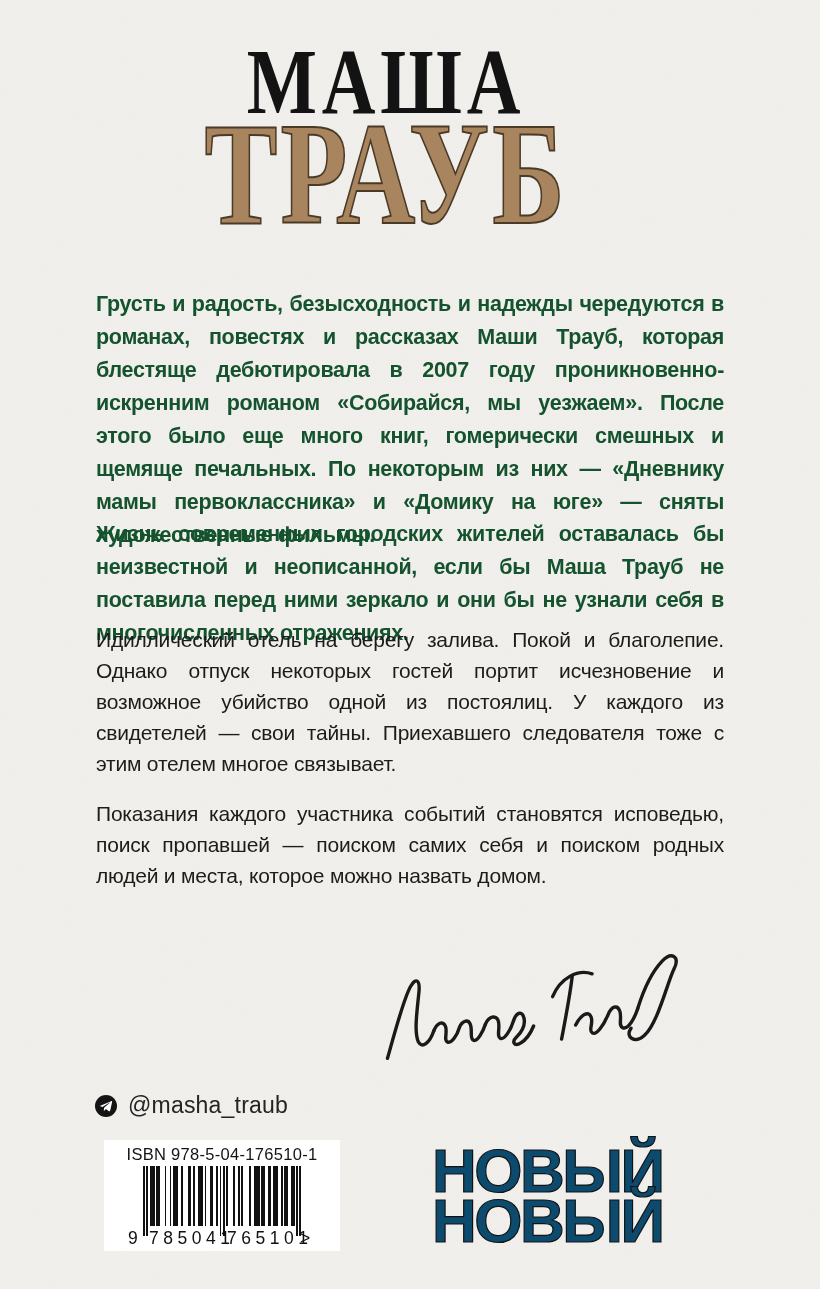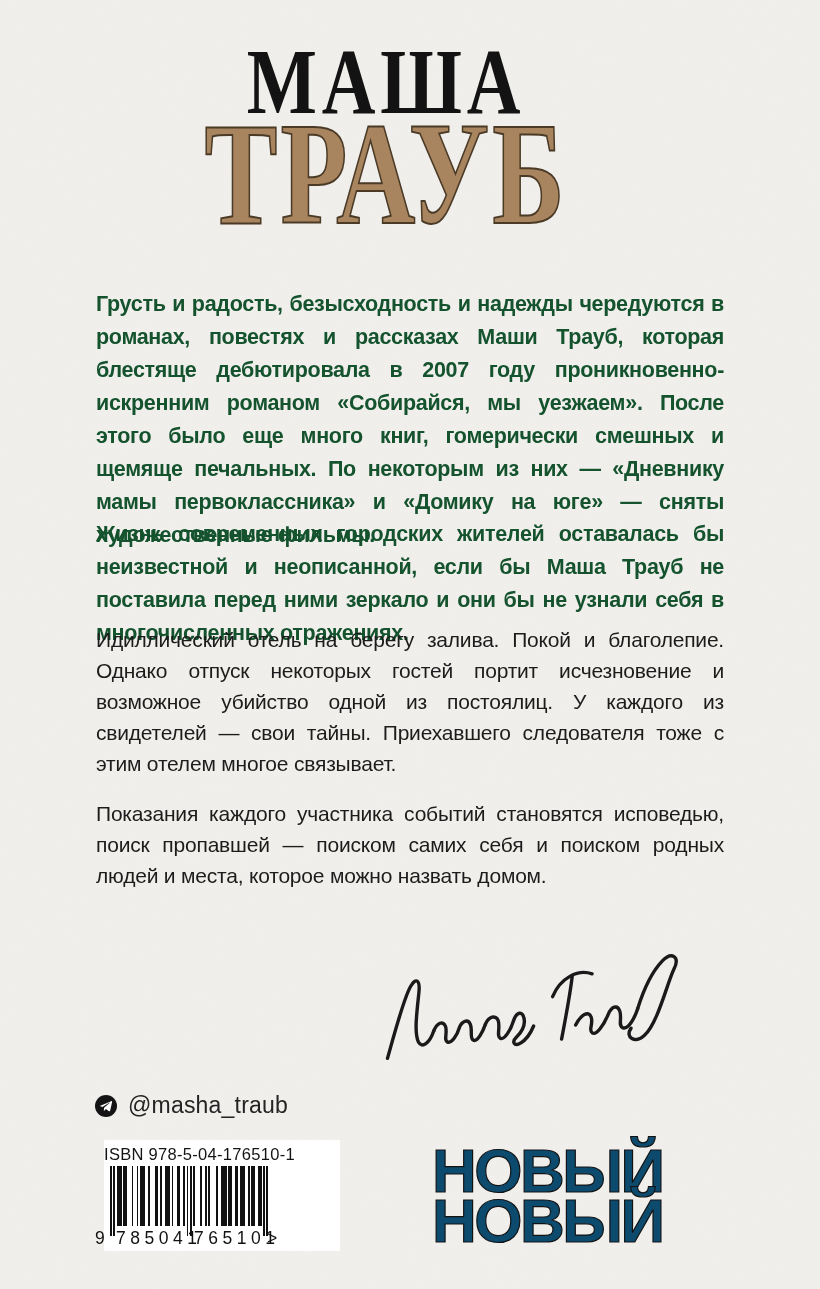--- a/index.html
+++ b/index.html
@@ -65,21 +65,21 @@
   .tg-icon{width:22px;height:22px;display:block;}
   .tg-handle{
     font-size:23px;letter-spacing:0.2px;color:#242424;
     font-stretch:condensed;
   }
 
   
   .barcode-box{
     top:1140px;left:104px;width:236px;height:111px;
     background:#ffffff;
-    display:flex;flex-direction:column;align-items:flex-start;
+    display:flex;flex-direction:column;align-items:center;
   }
   .isbn{
     margin-top:5px;font-size:16.5px;letter-spacing:0.3px;color:#141414;
     font-stretch:condensed;white-space:nowrap;
   }
   .bars-wrap{position:relative;width:170px;height:86px;margin-top:2px;}
   .bars{position:absolute;left:6px;top:0;}
   .bc-digits{position:absolute;top:62px;left:0;width:170px;height:22px;
     font-size:17.5px;color:#111;}
   .bc-digits span{position:absolute;white-space:nowrap;}

